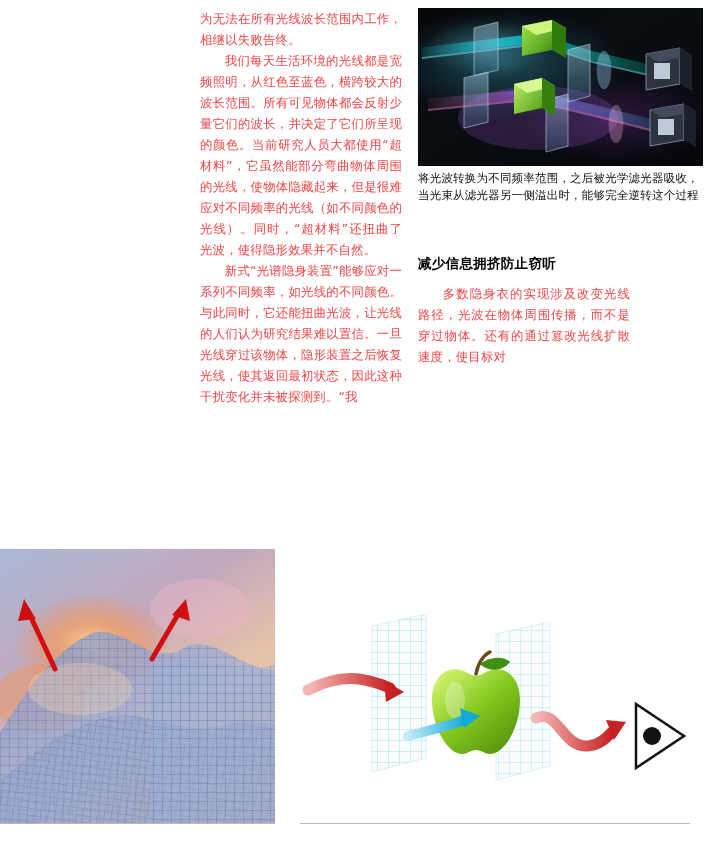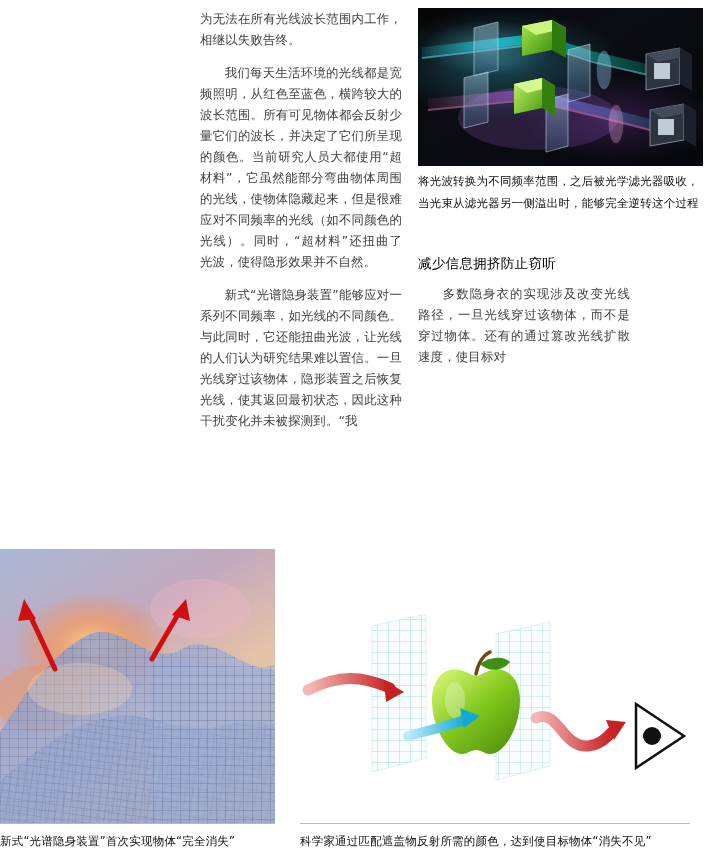--- a/index.html
+++ b/index.html
@@ -28,32 +28,32 @@
   }
   .col-right {
     position: absolute;
     left: 418px;
     top: 237px;
     width: 212px;
   }
   .para {
     font-size: 12.4px;
     line-height: 21px;
-    color: #404040;
+    color: #ef4444;
     text-align: justify;
     text-justify: inter-ideograph;
     margin: 0;
     letter-spacing: 0.2px;
   }
-  .para + .para { margin-top: 12px; }
+  .para + .para { margin-top: 0; }
   .indent { text-indent: 2em; }
 
   .subhead {
     font-size: 13.5px;
-    font-weight: normal;
+    font-weight: bold;
     color: #000000;
     margin: 18px 0 10px 0;
     letter-spacing: 0.3px;
   }
 
   
   .fig-top {
     position: absolute;
     left: 418px;
     top: 8px;
@@ -65,23 +65,24 @@
     inset: 0;
     background:
       radial-gradient(ellipse 60% 50% at 30% 35%, rgba(40,120,140,0.55), rgba(0,0,0,0) 70%),
       radial-gradient(ellipse 50% 40% at 70% 70%, rgba(90,40,120,0.45), rgba(0,0,0,0) 70%),
       linear-gradient(150deg, #050608 0%, #0a0d12 40%, #05070a 100%);
       overflow: hidden;
   }
   .cap {
     position: absolute;
     font-size: 11.5px;
-    line-height: 22px;
+    line-height: 17px;
     color: #111111;
     letter-spacing: 0.2px;
+    font-family: Liberation Mono, monospace;
   }
   .cap-top {
     left: 418px;
     top: 170px;
     width: 290px;
   }
 
   
   .fig-bl {
     position: absolute;
@@ -135,21 +136,21 @@
 <div class="page">
 
   <div class="col-left">
     <p class="para">为无法在所有光线波长范围内工作，相继以失败告终。</p>
     <p class="para indent">我们每天生活环境的光线都是宽频照明，从红色至蓝色，横跨较大的波长范围。所有可见物体都会反射少量它们的波长，并决定了它们所呈现的颜色。当前研究人员大都使用“超材料”，它虽然能部分弯曲物体周围的光线，使物体隐藏起来，但是很难应对不同频率的光线（如不同颜色的光线）。同时，“超材料”还扭曲了光波，使得隐形效果并不自然。</p>
     <p class="para indent">新式“光谱隐身装置”能够应对一系列不同频率，如光线的不同颜色。与此同时，它还能扭曲光波，让光线的人们认为研究结果难以置信。一旦光线穿过该物体，隐形装置之后恢复光线，使其返回最初状态，因此这种干扰变化并未被探测到。“我</p>
   </div>
 
   <div class="col-right">
     <h2 class="subhead">减少信息拥挤防止窃听</h2>
-    <p class="para indent">多数隐身衣的实现涉及改变光线路径，一旦光线穿过该物体，而不是穿过物体。还有的通过篡改光线扩散速度，使目标对</p>
+    <p class="para indent">多数隐身衣的实现涉及改变光线路径，光波在物体周围传播，而不是穿过物体。还有的通过篡改光线扩散速度，使目标对</p>
   </div>
 
   <div class="fig-top">
     <div class="art">
       <svg width="285" height="158" viewBox="0 0 285 158">
         <defs>
           <linearGradient id="beamA" x1="0" y1="0" x2="1" y2="0">
             <stop offset="0%" stop-color="#16d8e8" stop-opacity="0.15"></stop>
             <stop offset="35%" stop-color="#16d8e8" stop-opacity="0.85"></stop>
             <stop offset="100%" stop-color="#0af0c0" stop-opacity="0.2"></stop>
@@ -273,21 +274,20 @@
       </g>
       <polygon points="24,50 36,70 18,72" fill="#d01010"></polygon>
 
       <g stroke="#d01010" stroke-width="5" fill="none" stroke-linecap="round">
         <line x1="152" y1="110" x2="180" y2="62"></line>
       </g>
       <polygon points="186,50 190,72 172,66" fill="#d01010"></polygon>
     </svg>
   </div>
   <div class="sep-line"></div>
-  <div class="cap cap-bl">新式“光谱隐身装置”首次实现物体“完全消失”</div>
 
   <div class="fig-br">
     <svg width="390" height="215" viewBox="0 0 390 215">
       <defs>
         <pattern id="grid1" width="11" height="11" patternUnits="userSpaceOnUse">
           <path d="M0 0 L11 0 M0 0 L0 11" stroke="#6fc0d8" stroke-width="0.8" opacity="0.75"></path>
         </pattern>
         <pattern id="grid2" width="11" height="11" patternUnits="userSpaceOnUse">
           <path d="M0 0 L11 0 M0 0 L0 11" stroke="#7fc8e0" stroke-width="0.8" opacity="0.7"></path>
         </pattern>
@@ -338,15 +338,14 @@
         <polygon points="326,114 306,112 314,132" fill="#c62222"></polygon>
       </g>
 
       <g>
         <polygon points="336,96 384,128 336,160" fill="#ffffff" stroke="#111111" stroke-width="2.5"></polygon>
         <circle cx="352" cy="128" r="9" fill="#111111"></circle>
       </g>
     </svg>
   </div>
   <div class="sep-line2"></div>
-  <div class="cap cap-br">科学家通过匹配遮盖物反射所需的颜色，达到使目标物体“消失不见”</div>
 
 </div>
 
 </body></html>

